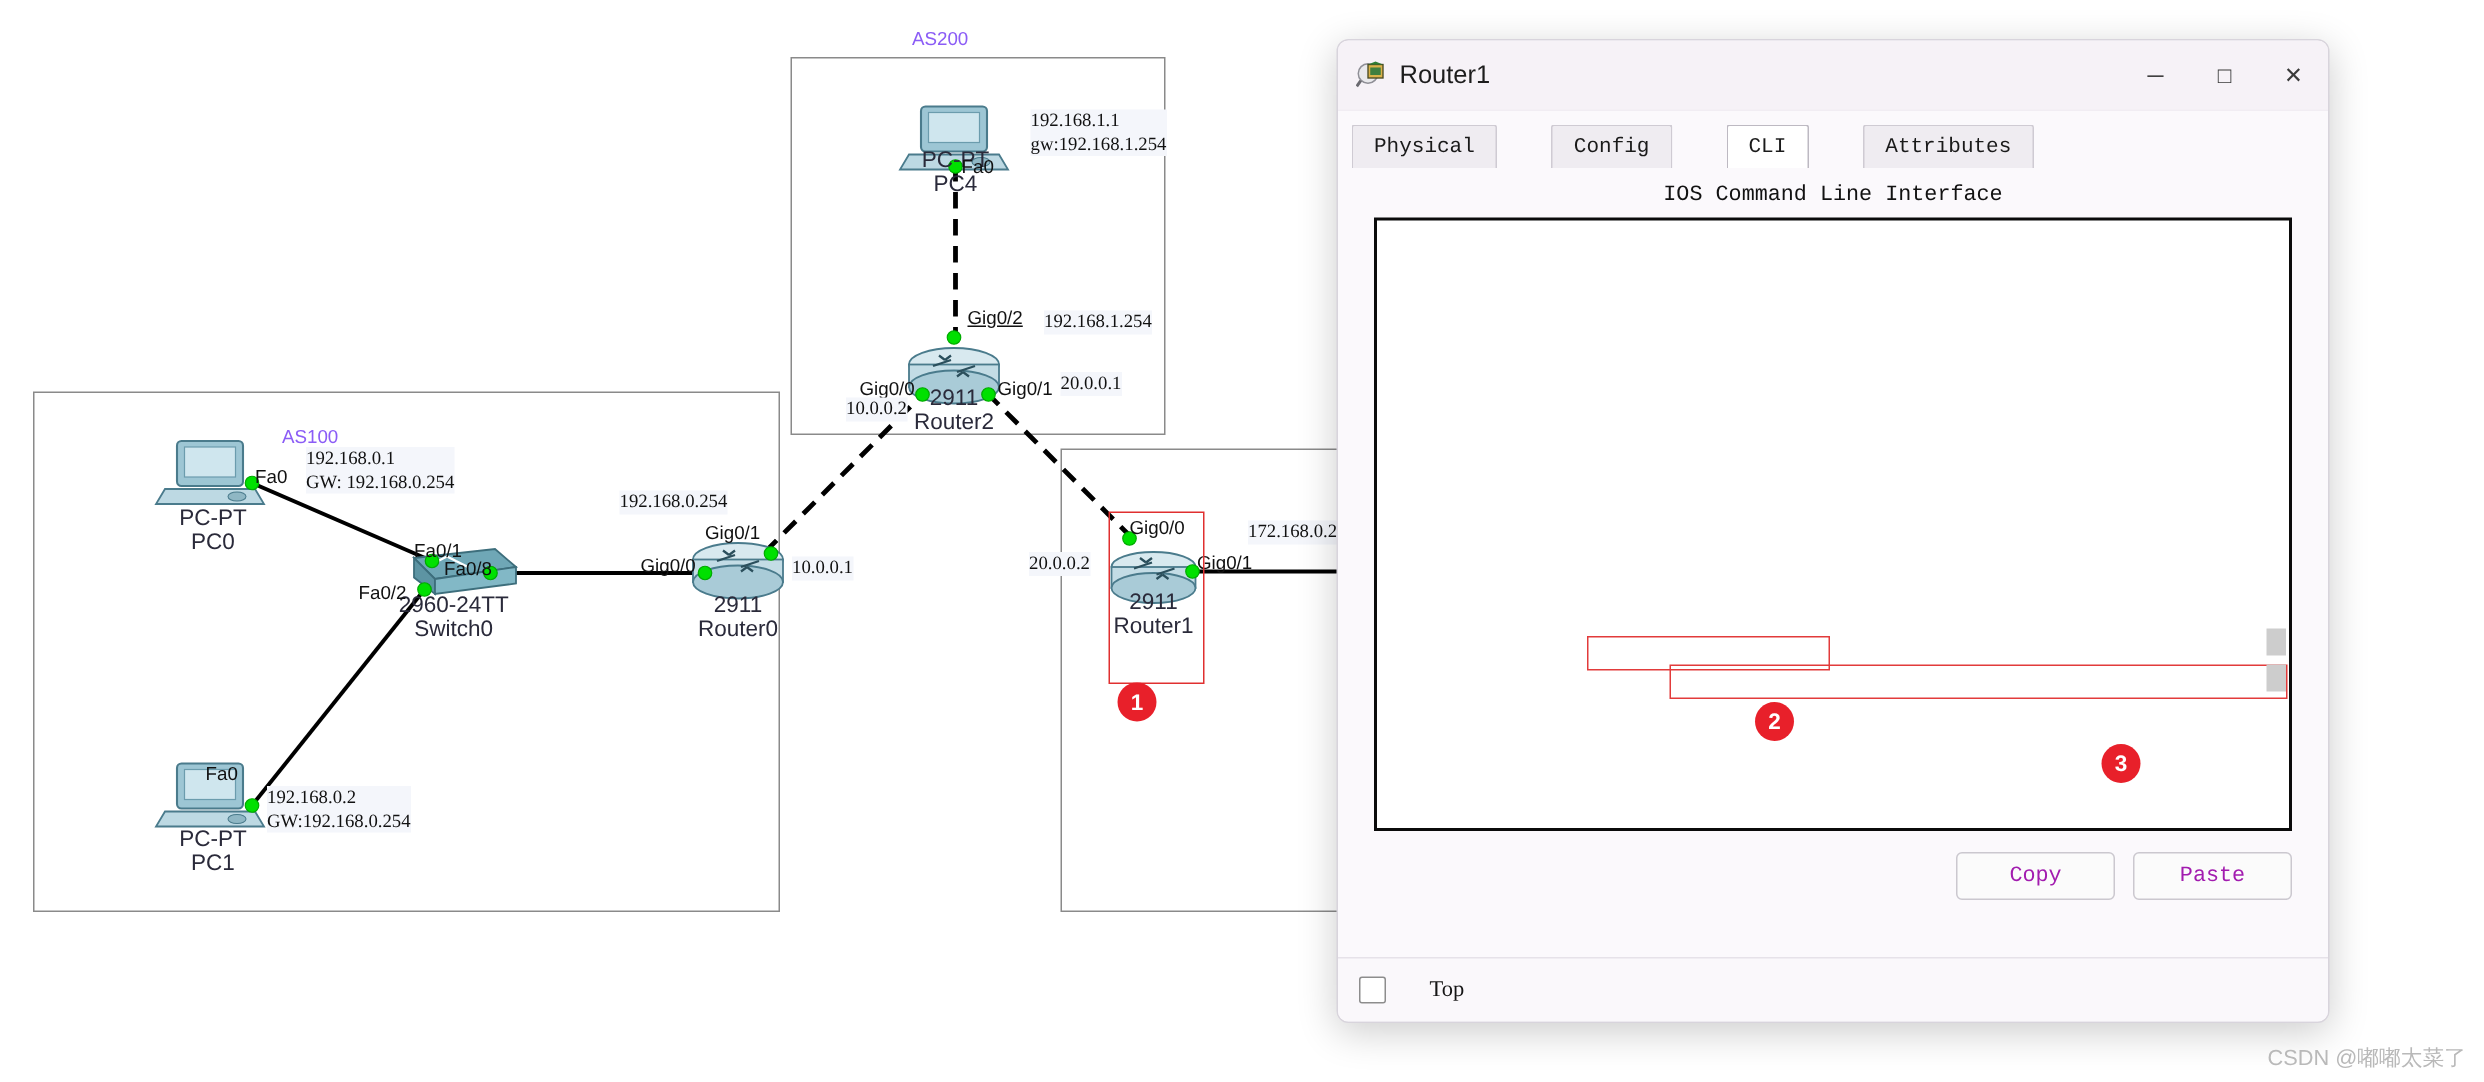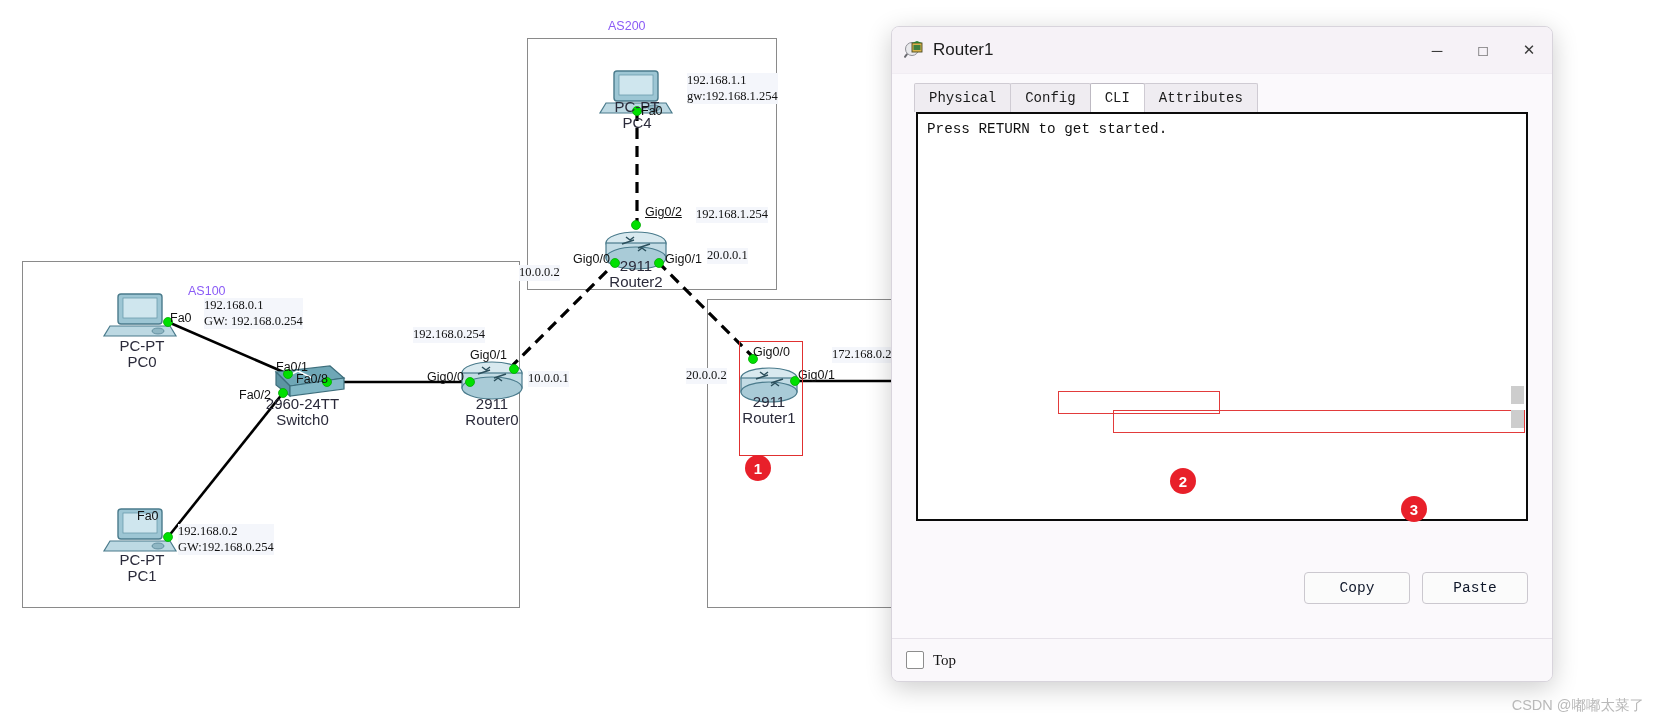--- a/index.html
+++ b/index.html
@@ -81,22 +81,23 @@
   #title-text { font-size:17px; color:#1d1d1d; margin-left:9px; }
   .win-btns { margin-left:auto; display:flex; height:46px; }
   .win-btn {
     width:46px; height:46px;
     display:flex; align-items:center; justify-content:center;
     color:#3a3a3a; font-size:15px;
   }
 
   #tabs {
     display:flex; align-items:center;
-    padding-left:22px; height:30px;
+    padding-left:9px; height:30px;
     margin-top:8px;
+    gap:37px;
   }
   .tab {
     font-family:"Liberation Mono", monospace;
     font-size:14px; color:#1a1a1a;
     padding:5px 14px 5px 14px;
     border:1px solid #cfcbd3;
     border-bottom:none;
     background:#efecf1;
     border-radius:2px 2px 0 0;
     margin-right:-1px;
@@ -133,32 +134,32 @@
   .scrollthumb {
     position:absolute; right:2px;
     width:13px; background:#cdcdcd;
   }
   #btnrow {
     display:flex; justify-content:flex-end;
     gap:12px; margin:14px 24px 0 0;
   }
   .wbtn {
     font-family:"Liberation Mono", monospace;
-    font-size:14.5px; color:#0f172a;
+    font-size:14.5px; color:#a21caf;
     background:#fbfbfb;
     border:1px solid #cbc8cf;
     border-radius:4px;
     width:104px; height:30px;
-    display:flex; align-items:center; justify-content:center;margin-top:37px;
+    display:flex; align-items:center; justify-content:center;
   }
   #footer {
     position:absolute; left:0; right:0; bottom:0;
     height:42px; background:#faf8fb;
     border-top:1px solid #e6e2e9;
-    display:flex; align-items:center; padding-left:14px;
+    display:flex; align-items:center; padding-left:14px;gap:20px;
   }
   #top-check {
     width:16px; height:16px; border:1px solid #8d8d8d;
     background:#fff; border-radius:2px;
   }
   #top-label {
     font-family:"Liberation Serif", serif;
     font-size:15px; color:#151515; margin-left:9px;
   }
   #watermark {
@@ -307,21 +308,21 @@
 
     <div class="ip-label" style="left:204px; top:298px; white-space:pre;">192.168.0.1
 GW: 192.168.0.254</div>
     <div class="ip-label" style="left:178px; top:524px; white-space:pre;">192.168.0.2
 GW:192.168.0.254</div>
     <div class="ip-label" style="left:413px; top:327px;">192.168.0.254</div>
     <div class="ip-label" style="left:528px; top:371px;">10.0.0.1</div>
     <div class="ip-label" style="left:687px; top:73px; white-space:pre;">192.168.1.1
 gw:192.168.1.254</div>
     <div class="ip-label" style="left:696px; top:207px;">192.168.1.254</div>
-    <div class="ip-label" style="left:519px; top:265px;">10.0.0.2</div>
+    <div class="ip-label" style="left:564px; top:265px;">10.0.0.2</div>
     <div class="ip-label" style="left:707px; top:248px;">20.0.0.1</div>
     <div class="ip-label" style="left:686px; top:368px;">20.0.0.2</div>
     <div class="ip-label" style="left:812px; top:347px;margin-left:20px;">172.168.0.254</div>
 
     <div class="hl-box" style="left:739px; top:341px; width:62px; height:113px;"></div>
     <div class="step-badge" style="left:745px; top:455px;">1</div>
   </div>
 
   <div id="win">
 
@@ -343,23 +344,23 @@
       </div>
     </div>
 
     <div id="tabs">
       <div class="tab">Physical</div>
       <div class="tab">Config</div>
       <div class="tab active">CLI</div>
       <div class="tab">Attributes</div>
     </div>
 
+    <div id="cli-heading">IOS Command Line Interface</div>
 
     <div id="cli-wrap">
-      <div id="cli-text">Press RETURN to get started.</div>
       <div id="cli-bottom"></div>
 
       <div class="cli-hl" style="left:140px; top:277px; width:160px; height:21px;"></div>
       <div class="cli-hl" style="left:195px; top:296px; width:410px; height:21px;"></div>
 
       <div class="scrollthumb" style="top:272px; height:18px;"></div>
       <div class="scrollthumb" style="top:296px; height:18px;"></div>
     </div>
 
     <div id="btnrow">

